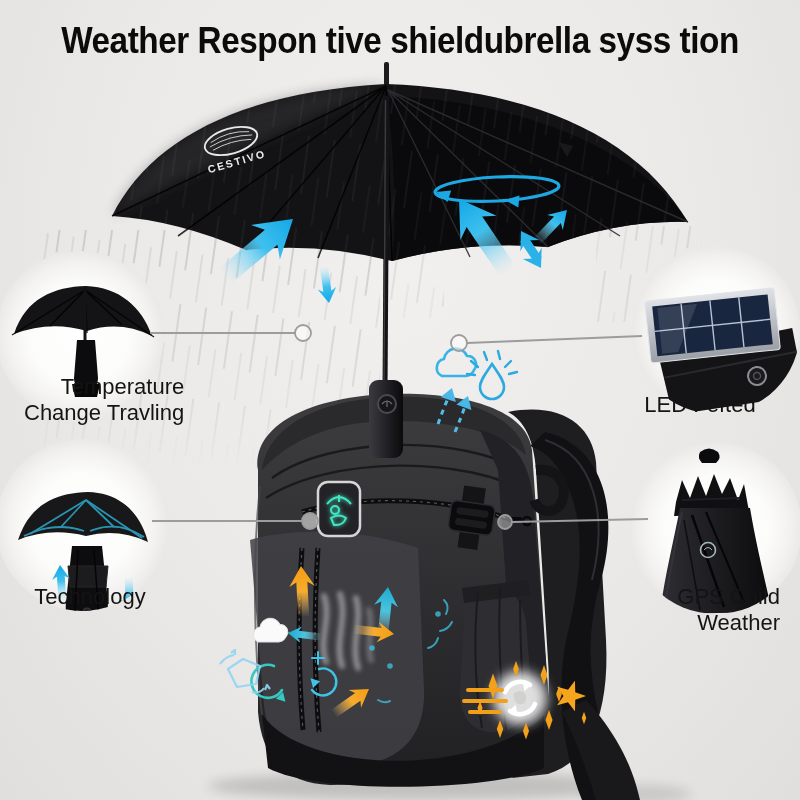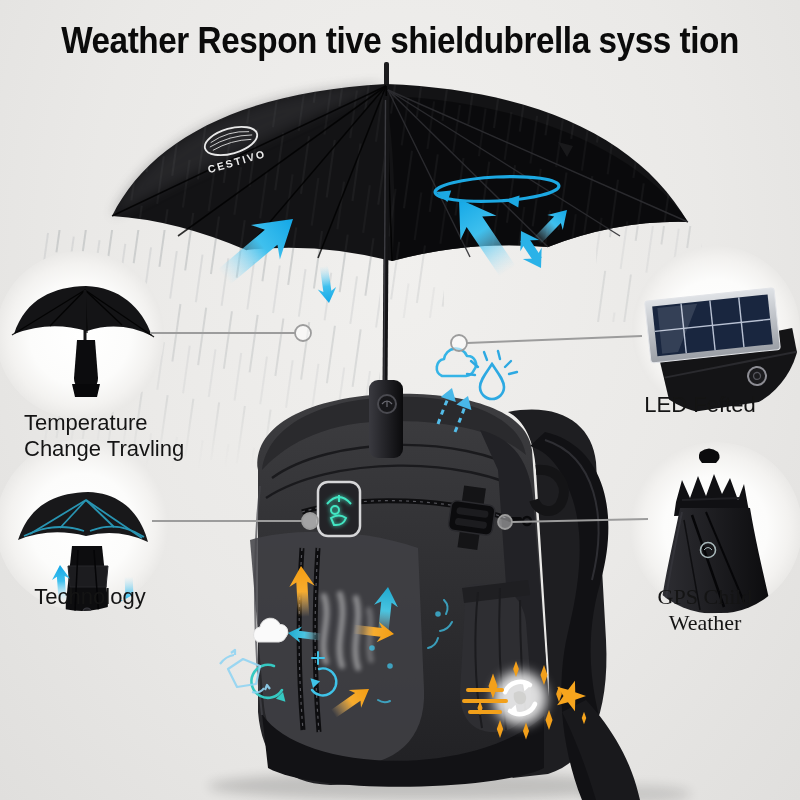--- a/index.html
+++ b/index.html
@@ -8,24 +8,24 @@
     background:radial-gradient(ellipse at 50% 32%, #f1f0ee 0%, #eae9e7 55%, #e0dfdd 100%);
     font-family:"Liberation Sans", sans-serif;
   }
   .art{position:absolute;left:0;top:0;}
   .page-title{
     position:absolute;left:0;right:0;top:20px;text-align:center;
     font-size:37px;font-weight:700;color:#0b0b0b;letter-spacing:-0.5px;
     transform:scaleX(.9);transform-origin:center;white-space:nowrap;
   }
   .callout-label{position:absolute;font-size:22px;color:#141414;line-height:1.18;}
-  .lbl-temp{left:24px;top:410px;text-align:left;}
+  .lbl-temp{left:24px;top:374px;text-align:right;}
   .lbl-rain{left:10px;top:584px;width:160px;text-align:center;}
   .lbl-led{left:625px;top:392px;width:150px;text-align:center;}
-  .lbl-gps{left:630px;top:584px;width:150px;text-align:center;font-family:Liberation Serif, serif;}
+  .lbl-gps{left:630px;top:584px;width:150px;text-align:right;}
 </style>
 </head>
 <body>
 
 <div class="stage">
 
 <svg class="art" width="800" height="800" viewBox="0 0 800 800">
   <defs>
     <radialGradient id="vigGrad">
       <stop offset="0%" stop-color="#ffffff"></stop>

